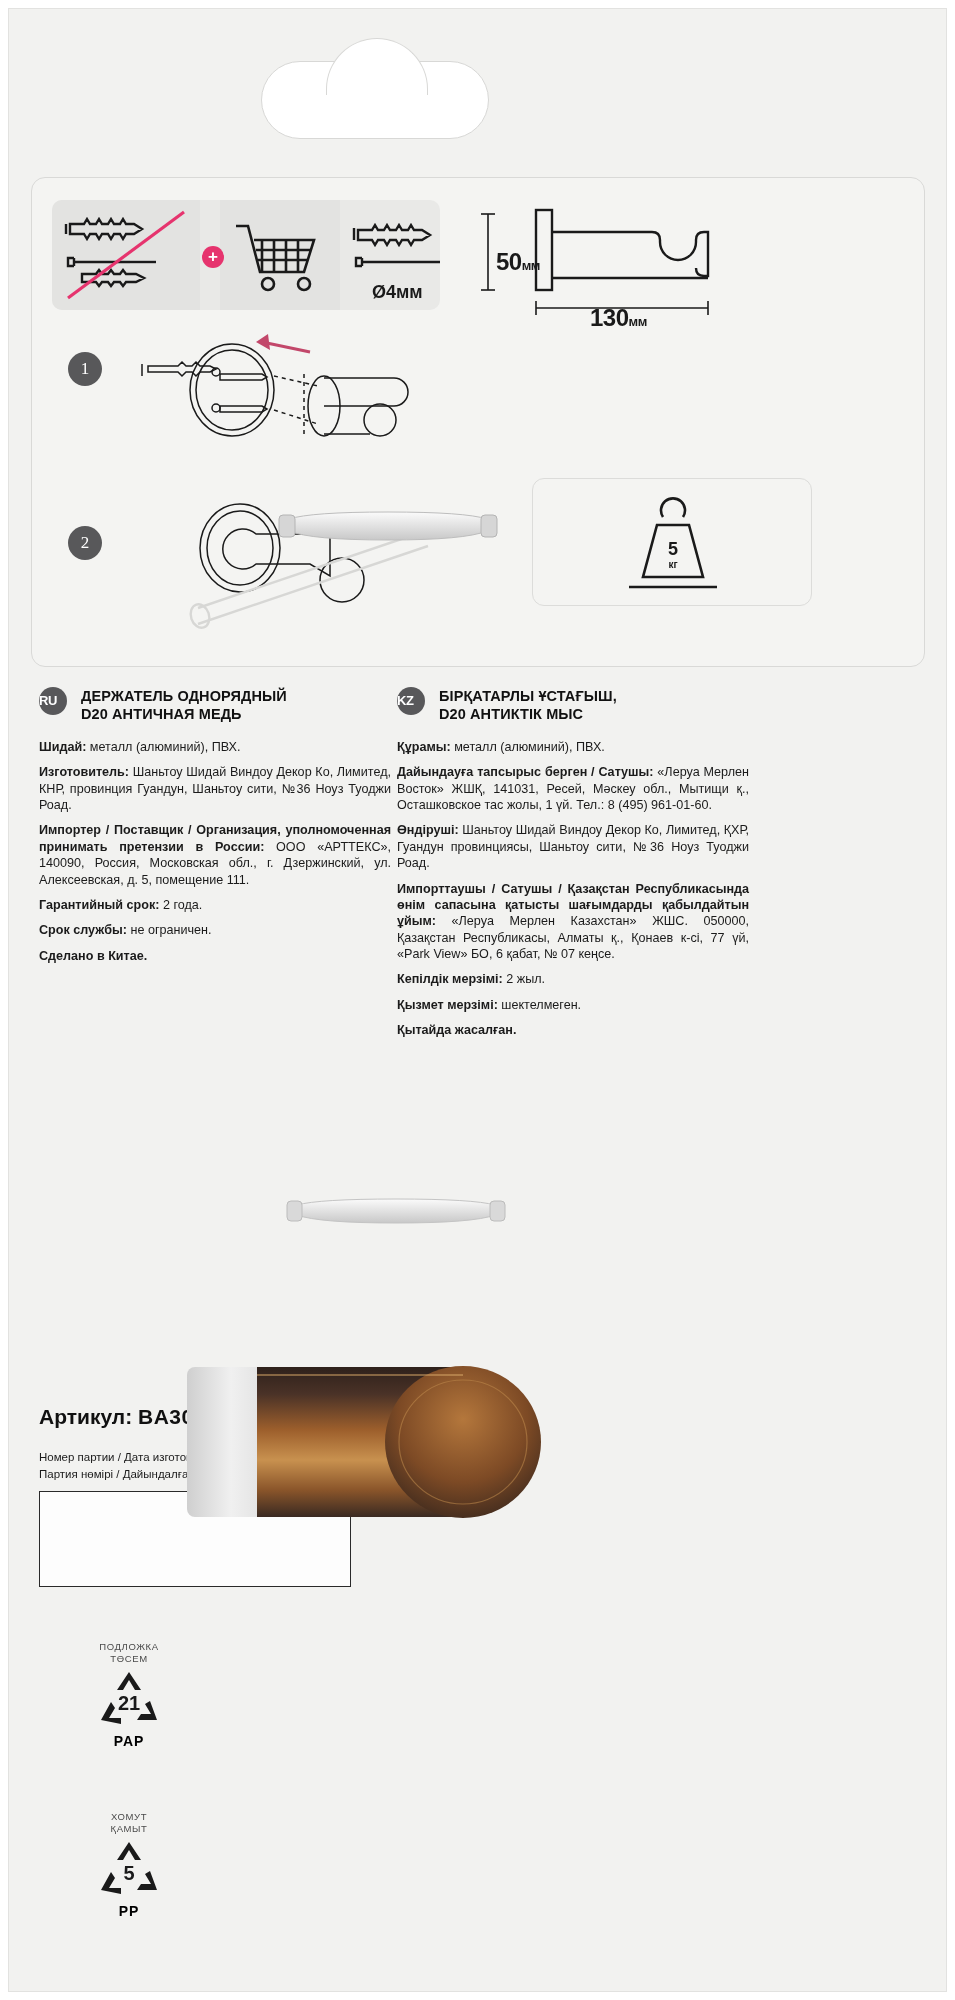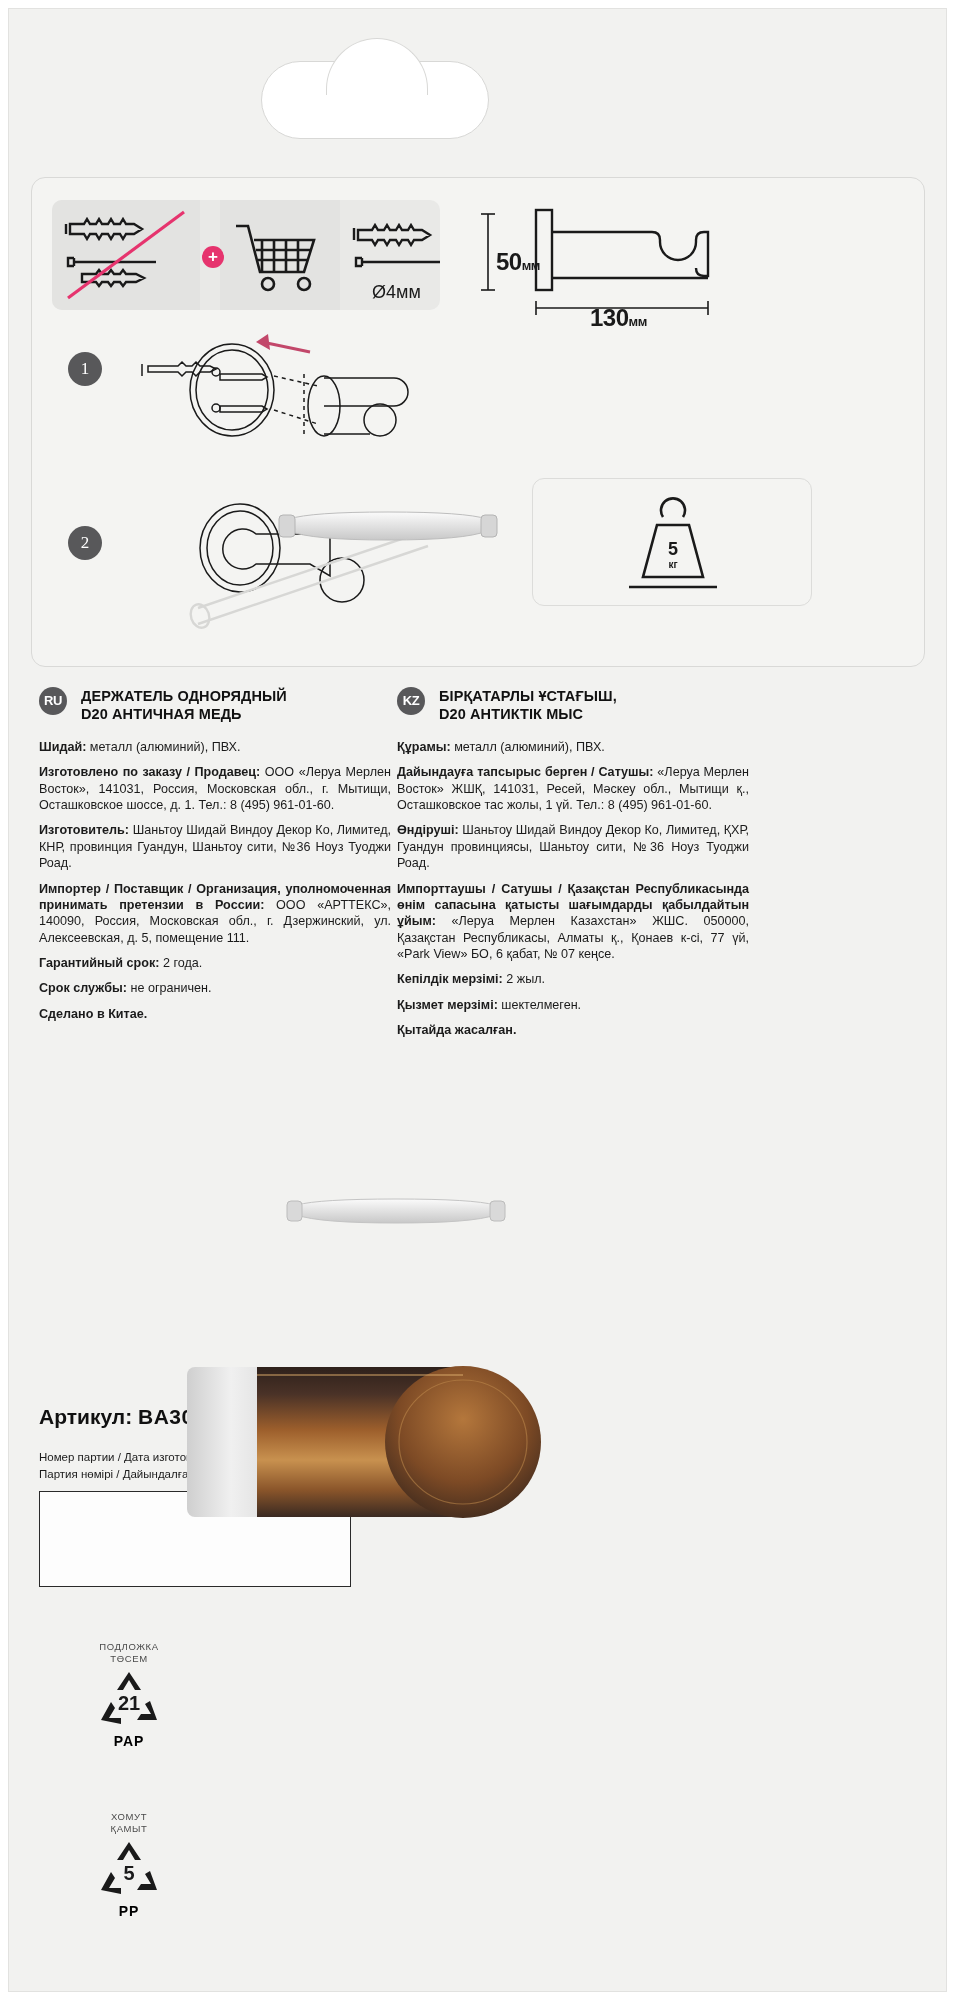--- a/index.html
+++ b/index.html
@@ -65,36 +65,36 @@
     background:#58585a; color:#fff; font-size:17px; line-height:34px;
     text-align:center; font-family:"Liberation Serif", serif;
   }
   #step1 { left:36px; top:174px; }
   #step2 { left:36px; top:348px; }
 
   .dimtxt{ position:absolute; font-size:24px; font-weight:bold; color:#1a1a1a; letter-spacing:-0.5px;}
   .dimunit{ font-size:13px; font-weight:bold;text-align:right; }
   #t50  { left:30px; top:48px; }
   #t130 { left:124px; top:104px; }
-  #dia4 { position:absolute; left:320px; top:82px; font-size:18px; font-weight:normal; color:#1a1a1a;}
+  #dia4 { position:absolute; left:320px; top:82px; font-size:18px; font-weight:bold; color:#1a1a1a;}
 
   .wt-num{ position:absolute; left:0; width:280px; text-align:center; font-weight:bold; color:#1a1a1a;}
   #wtv{ top:60px; font-size:18px; }
   #wtu{ top:80px; font-size:10px; }
 
   
   #textwrap{ position:absolute; left:22px; top:678px; width:900px; }
   .col{ position:absolute; top:0; width:352px; }
   #colRU{ left:8px; }
   #colKZ{ left:366px; }
   .head{ position:relative; padding-left:42px; min-height:40px; margin-bottom:12px; }
   .flag{
     position:absolute; left:0; top:0; width:28px; height:28px; border-radius:50%;
     background:#58585a; color:#fff; font-size:13px; font-weight:bold;
-    line-height:28px; text-align:center; letter-spacing:-0.5px;
+    line-height:28px; text-align:left; letter-spacing:-0.5px;
   }
   .title{ font-size:14.5px; font-weight:bold; line-height:1.25; color:#111; letter-spacing:0.1px;}
   p.blk{
     margin:0 0 9px 0; font-size:12.6px; line-height:1.30; color:#1b1b1b;
     text-align:justify; -webkit-hyphens:auto; hyphens:auto;
   }
   p.blk b{ font-weight:bold; }
 
   
   #artikul{
@@ -270,21 +270,20 @@
     <div class="col" id="colRU">
       <div class="head">
         <span class="flag">RU</span>
         <div class="title">
           <div>ДЕРЖАТЕЛЬ ОДНОРЯДНЫЙ</div>
           <div>D20 АНТИЧНАЯ МЕДЬ</div>
         </div>
       </div>
 
       <p class="blk"><b>Шидай:</b><span> металл (алюминий), ПВХ.</span></p>
-      <p class="blk"><b>Изготовлено по заказу / Продавец:</b><span> ООО «Леруа Мерлен Восток», 141031, Россия, Московская обл., г. Мытищи, Осташковское шоссе, д. 1. Тел.: 8 (495) 961-01-60.</span></p>
       <p class="blk"><b>Изготовитель:</b><span> Шаньтоу Шидай Виндоу Декор Ко, Лимитед, КНР, провинция Гуандун, Шаньтоу сити, №36 Ноуз Туоджи Роад.</span></p>
       <p class="blk"><b>Импортер / Поставщик / Организация, уполномоченная принимать претензии в России:</b><span> ООО «АРТТЕКС», 140090, Россия, Московская обл., г. Дзержинский, ул. Алексеевская, д. 5, помещение 111.</span></p>
       <p class="blk"><b>Гарантийный срок:</b><span> 2 года.</span></p>
       <p class="blk"><b>Срок службы:</b><span> не ограничен.</span></p>
       <p class="blk"><b>Сделано в Китае.</b></p>
     </div>
 
     <div class="col" id="colKZ">
       <div class="head">
         <span class="flag">KZ</span>

